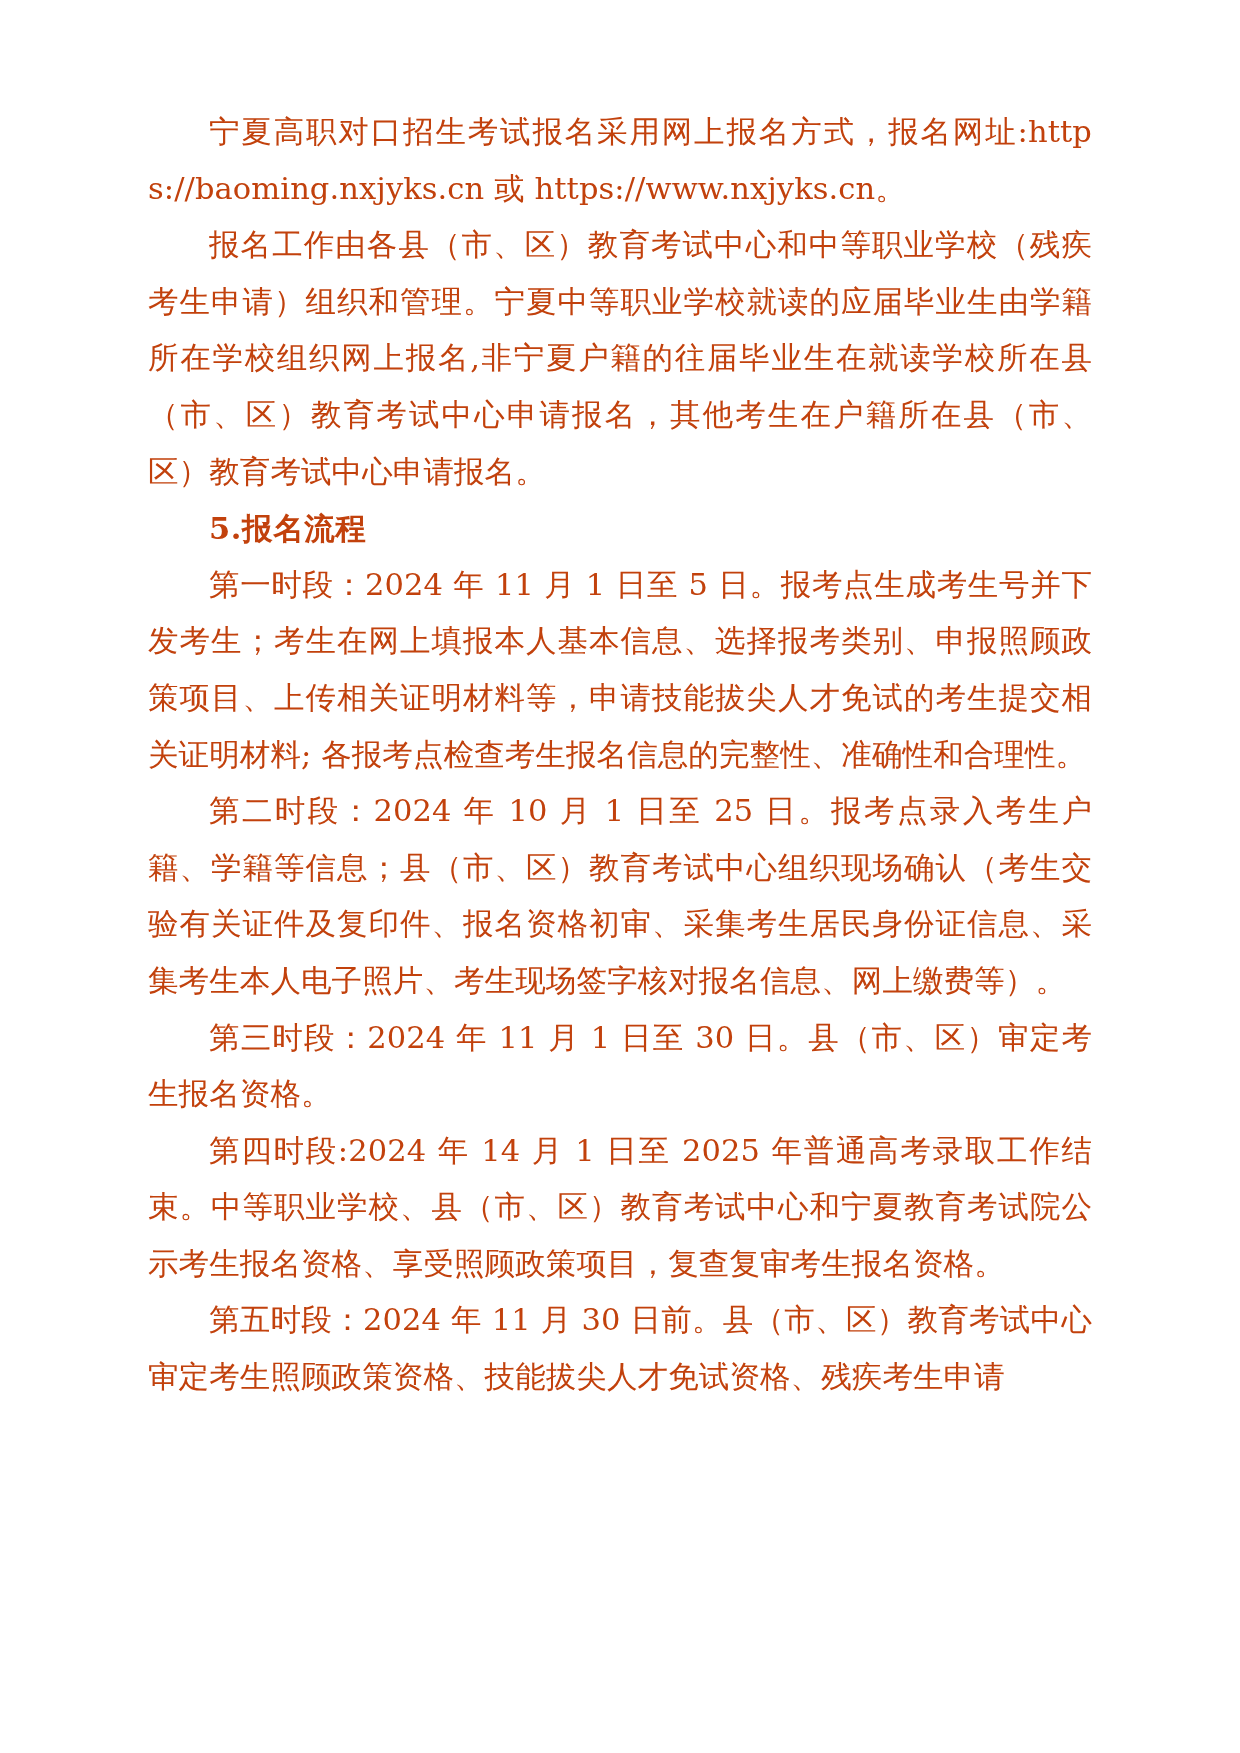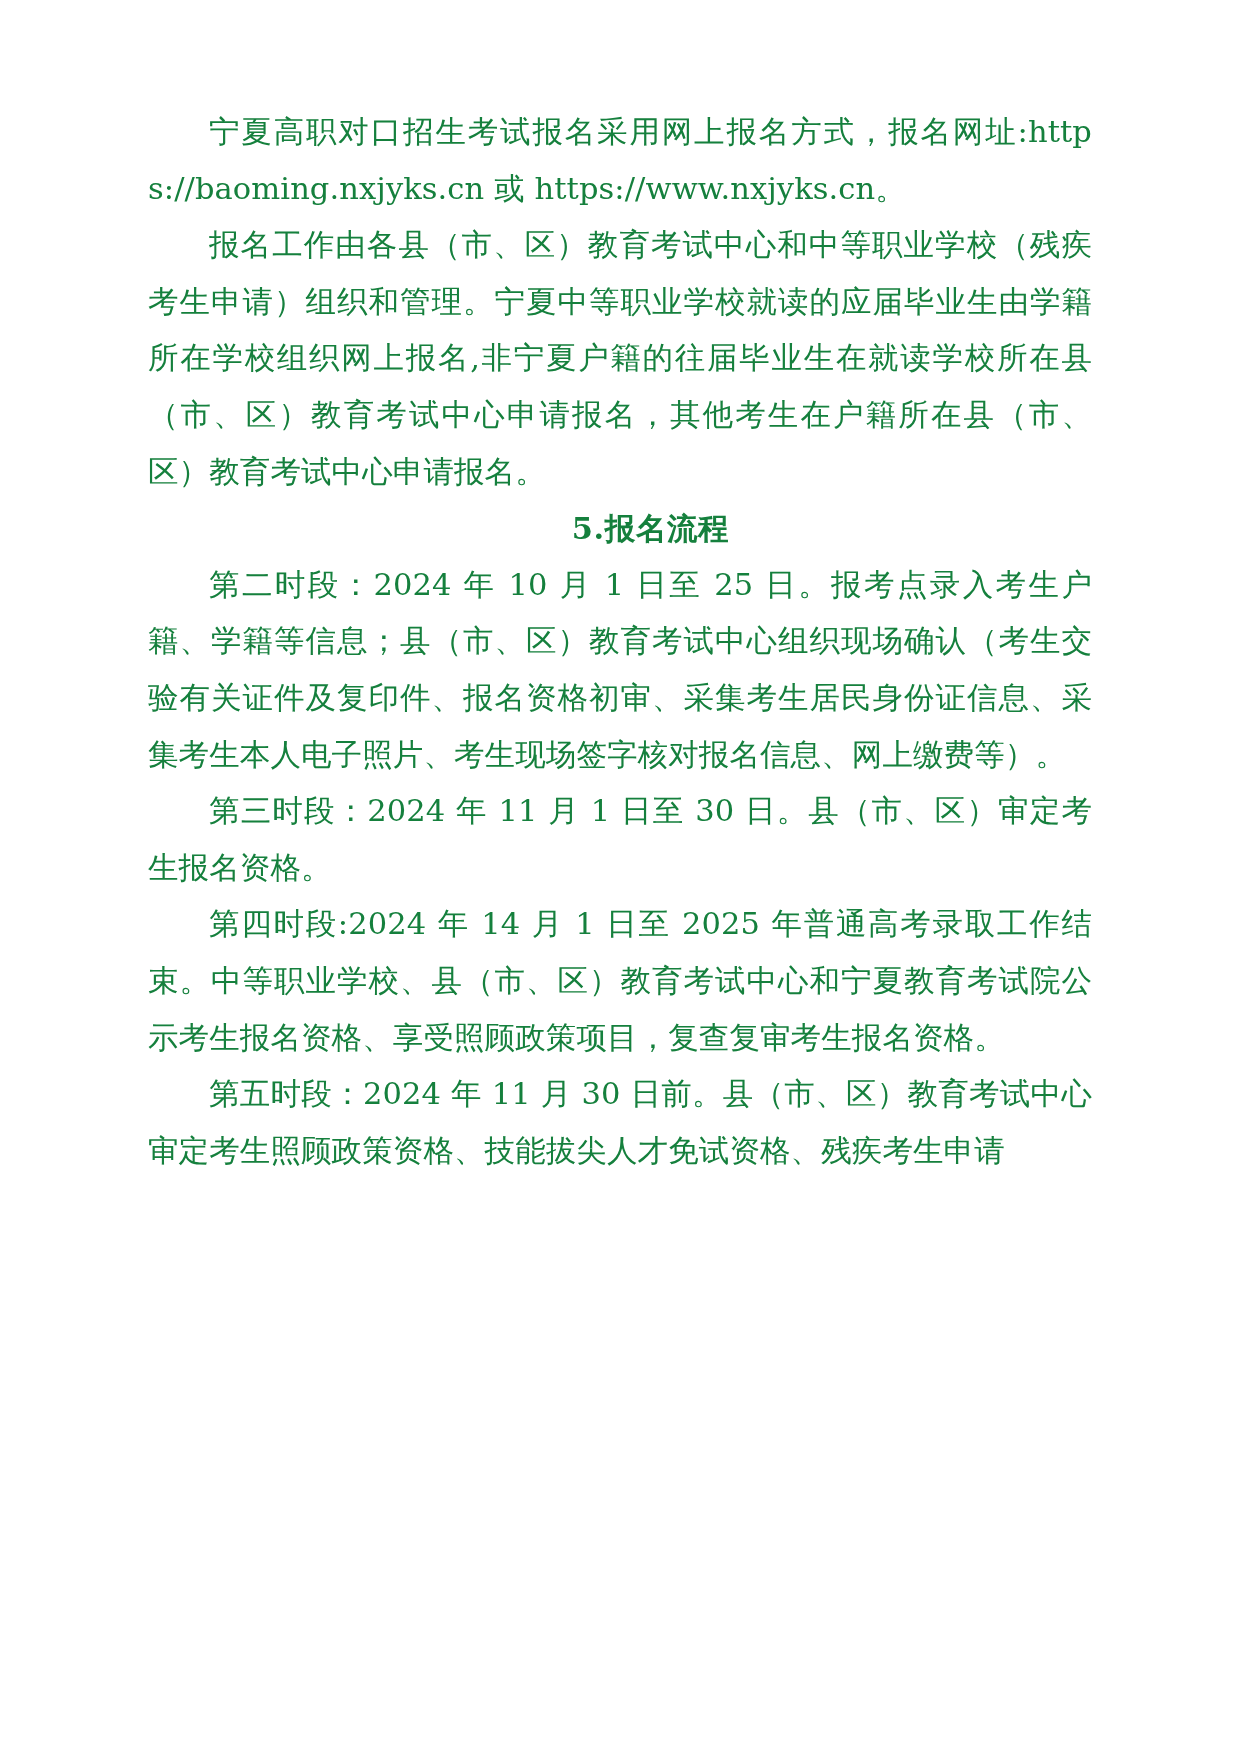--- a/index.html
+++ b/index.html
@@ -38,37 +38,38 @@
     text-justify: inter-ideograph;
     word-break: break-all;
     letter-spacing: 0.1px;
   }
   p.heading {
     margin: 0;
     padding: 0;
     text-indent: 2em;
     font-weight: bold;
     letter-spacing: 0.6px;
-    text-align: center;
+    text-align: left;
   }
   
   .text-body { text-rendering: optimizeLegibility; }
 </style>
 </head>
 <body>
 
 <div class="page" style="background: rgb(255, 255, 255);">
-  <div class="text-body" style="color: #15803d;">
+  <div class="text-body" style="color: #c2410c;">
 
     <p class="para">宁夏高职对口招生考试报名采用网上报名方式，报名网址:https://baoming.nxjyks.cn 或 https://www.nxjyks.cn。</p>
 
     <p class="para">报名工作由各县（市、区）教育考试中心和中等职业学校（残疾考生申请）组织和管理。宁夏中等职业学校就读的应届毕业生由学籍所在学校组织网上报名,非宁夏户籍的往届毕业生在就读学校所在县（市、区）教育考试中心申请报名，其他考生在户籍所在县（市、区）教育考试中心申请报名。</p>
 
     <p class="heading">5.报名流程</p>
 
+    <p class="para">第一时段：2024 年 11 月 1 日至 5 日。报考点生成考生号并下发考生；考生在网上填报本人基本信息、选择报考类别、申报照顾政策项目、上传相关证明材料等，申请技能拔尖人才免试的考生提交相关证明材料; 各报考点检查考生报名信息的完整性、准确性和合理性。</p>
 
     <p class="para">第二时段：2024 年 10 月 1 日至 25 日。报考点录入考生户籍、学籍等信息；县（市、区）教育考试中心组织现场确认（考生交验有关证件及复印件、报名资格初审、采集考生居民身份证信息、采集考生本人电子照片、考生现场签字核对报名信息、网上缴费等）。</p>
 
     <p class="para">第三时段：2024 年 11 月 1 日至 30 日。县（市、区）审定考生报名资格。</p>
 
     <p class="para">第四时段:2024 年 14 月 1 日至 2025 年普通高考录取工作结束。中等职业学校、县（市、区）教育考试中心和宁夏教育考试院公示考生报名资格、享受照顾政策项目，复查复审考生报名资格。</p>
 
     <p class="para">第五时段：2024 年 11 月 30 日前。县（市、区）教育考试中心审定考生照顾政策资格、技能拔尖人才免试资格、残疾考生申请</p>
 
   </div>

